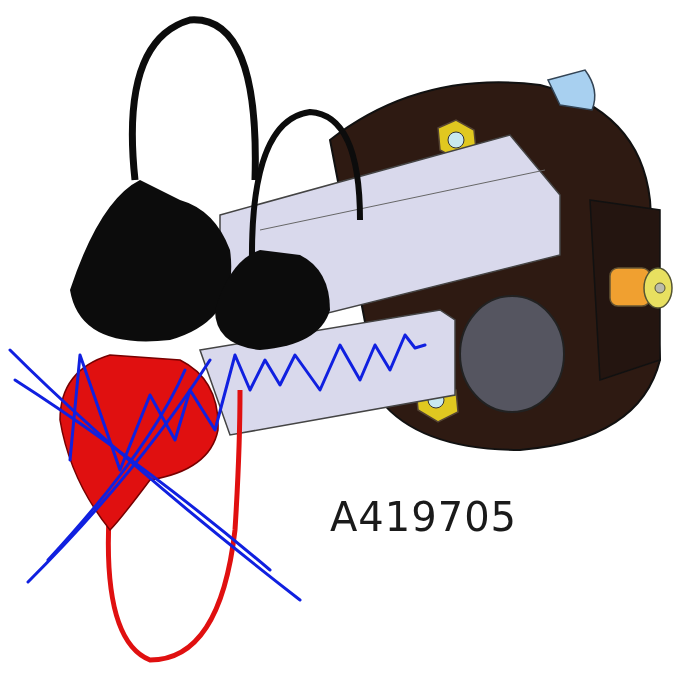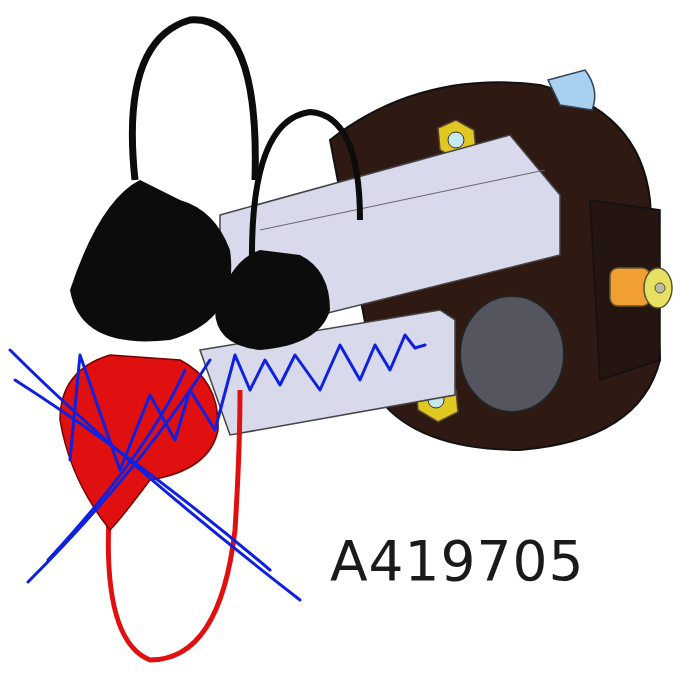--- a/index.html
+++ b/index.html
@@ -1,21 +1,21 @@
 <!DOCTYPE html>
 <html><head>
 <meta charset="utf-8">
 <style>
   html, body { margin: 0; padding: 0; background: #ffffff; }
   .canvas { position: relative; width: 700px; height: 700px; overflow: hidden; background: #ffffff; }
   svg.art { position: absolute; left: 0; top: 0; width: 700px; height: 700px; }
   .part-label {
     position: absolute; left: 330px; top: 497px;
-    font-family: "DejaVu Sans", sans-serif; font-size: 55px; color: #1a1a1a;
-    letter-spacing: 1px; line-height: 1; margin-top: 37px;
+    font-family: "DejaVu Sans", sans-serif; font-size: 40px; color: #1a1a1a;
+    letter-spacing: 1px; line-height: 1;
   }
 </style>
 </head>
 <body>
 
 <div class="canvas">
   <svg class="art" viewBox="0 0 700 700">
 
     <g>
       <path d="M330 140 Q420 70 540 85 Q640 110 650 200 L660 360 Q640 440 520 450 Q420 450 380 400 Z" fill="#2e1a12" stroke="#111" stroke-width="2"></path>

